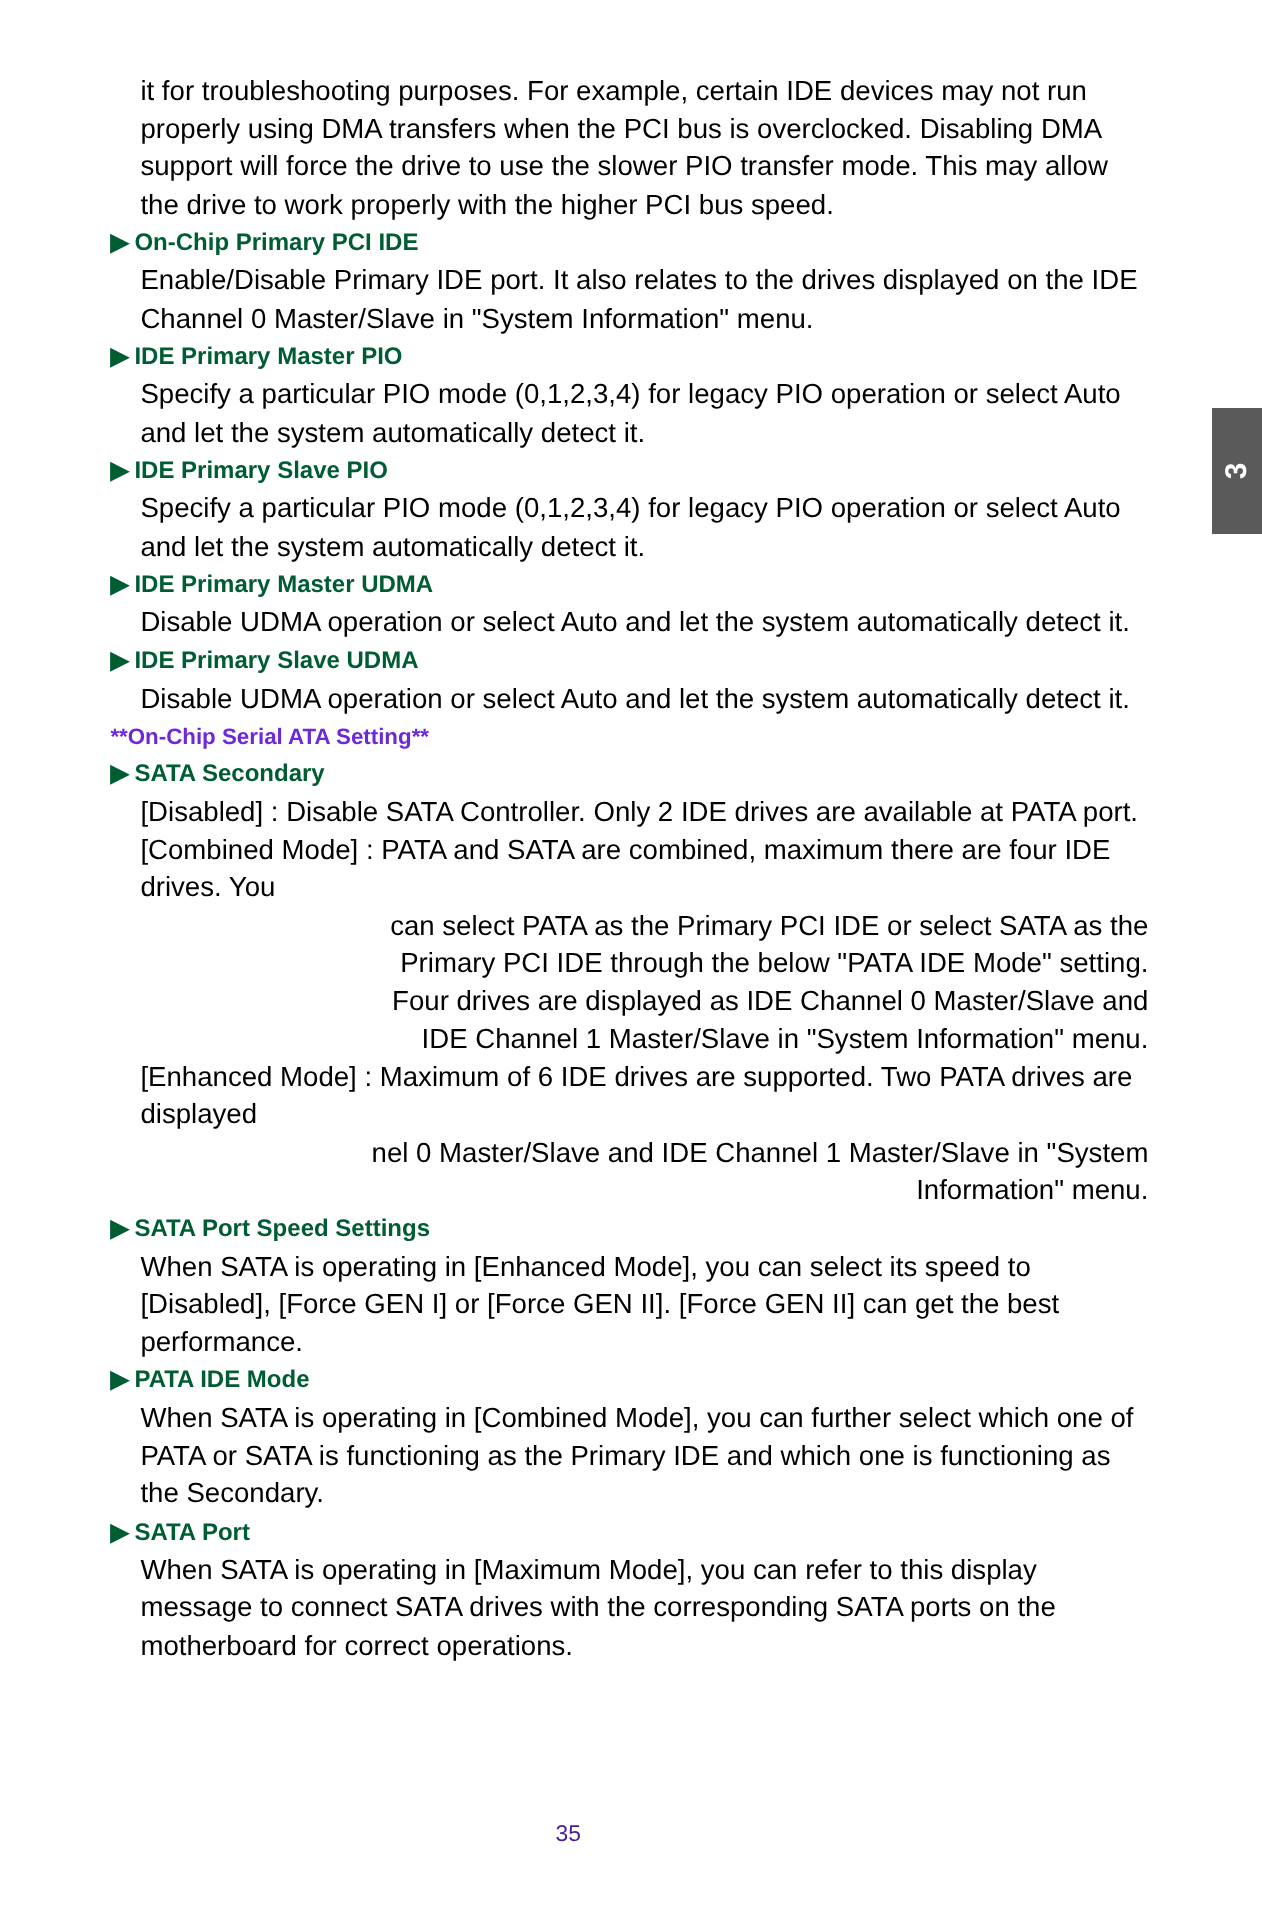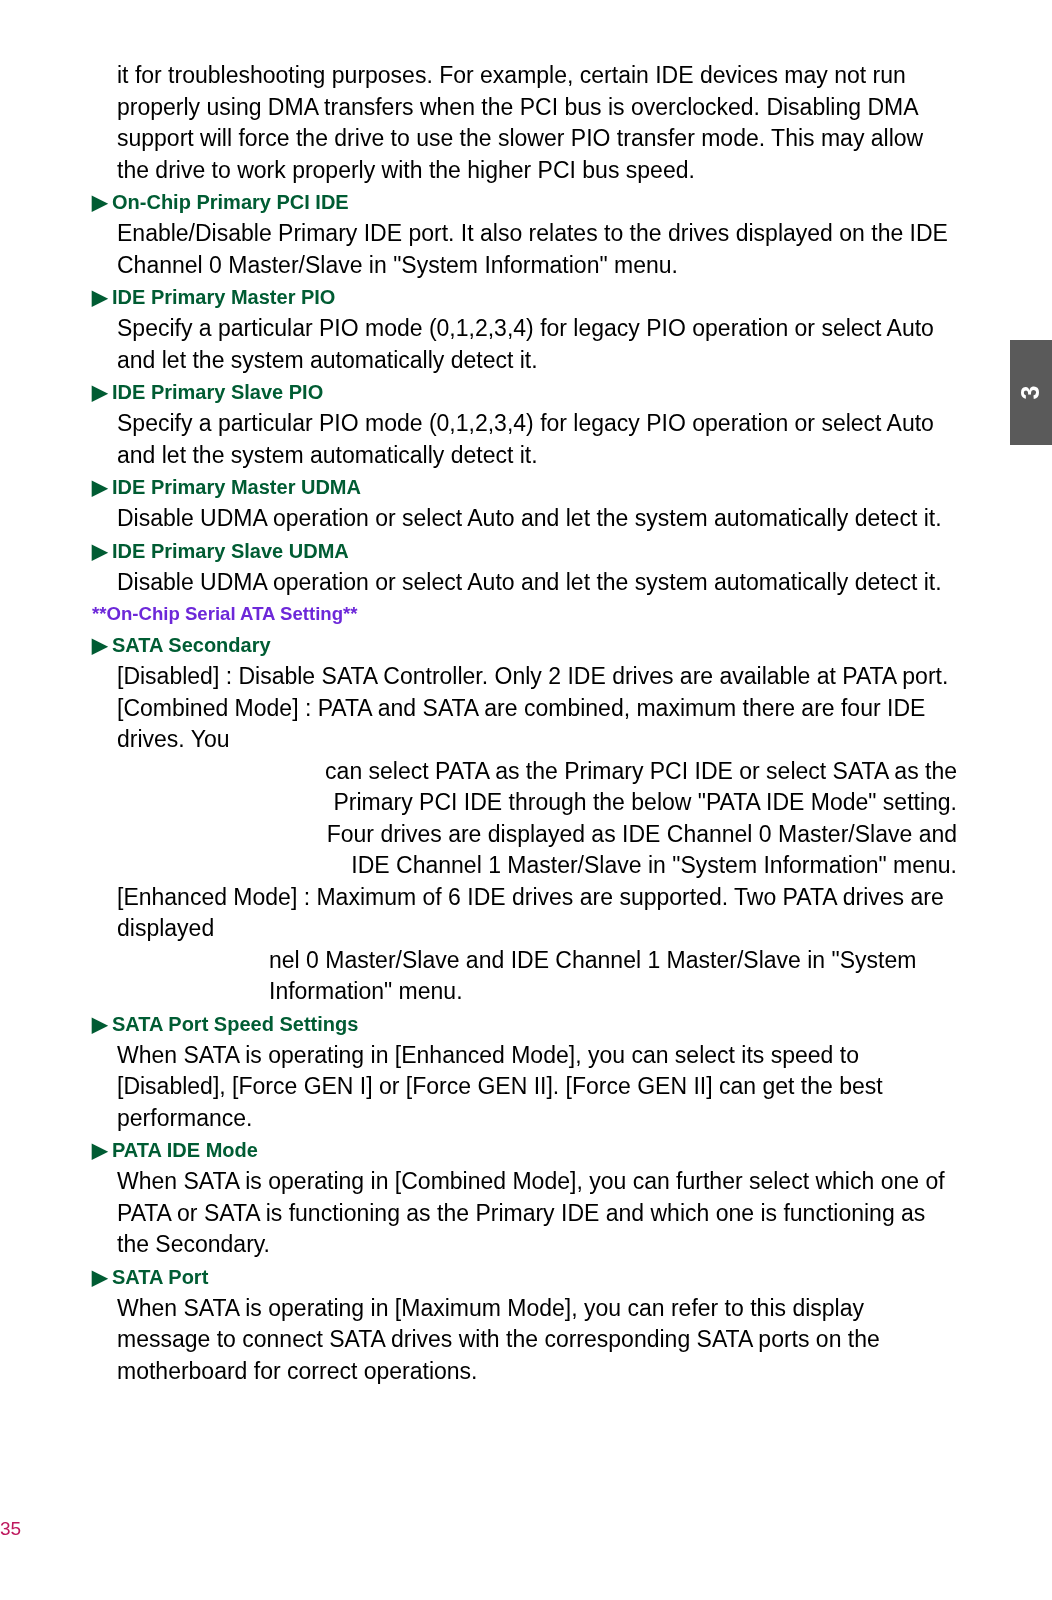--- a/index.html
+++ b/index.html
@@ -78,28 +78,30 @@
     padding-left: 182px;
   }
   .hang2 .cont {
     display: block;
     padding-left: 182px;
     text-align: right;
   }
   .hang3 .cont {
     display: block;
     padding-left: 152px;
+    text-align: right;
   }
   .page-number {
     position: absolute;
     bottom: 60px;
     left: 0;
     width: 947px;
+    text-align: center;
     font-size: 19px;
-    color: #be185d;
+    color: #4c1d95;
   }
 </style>
 </head>
 <body>
 
 <div class="page">
 
   <div class="tab-marker">
     <span>3</span>
   </div>

